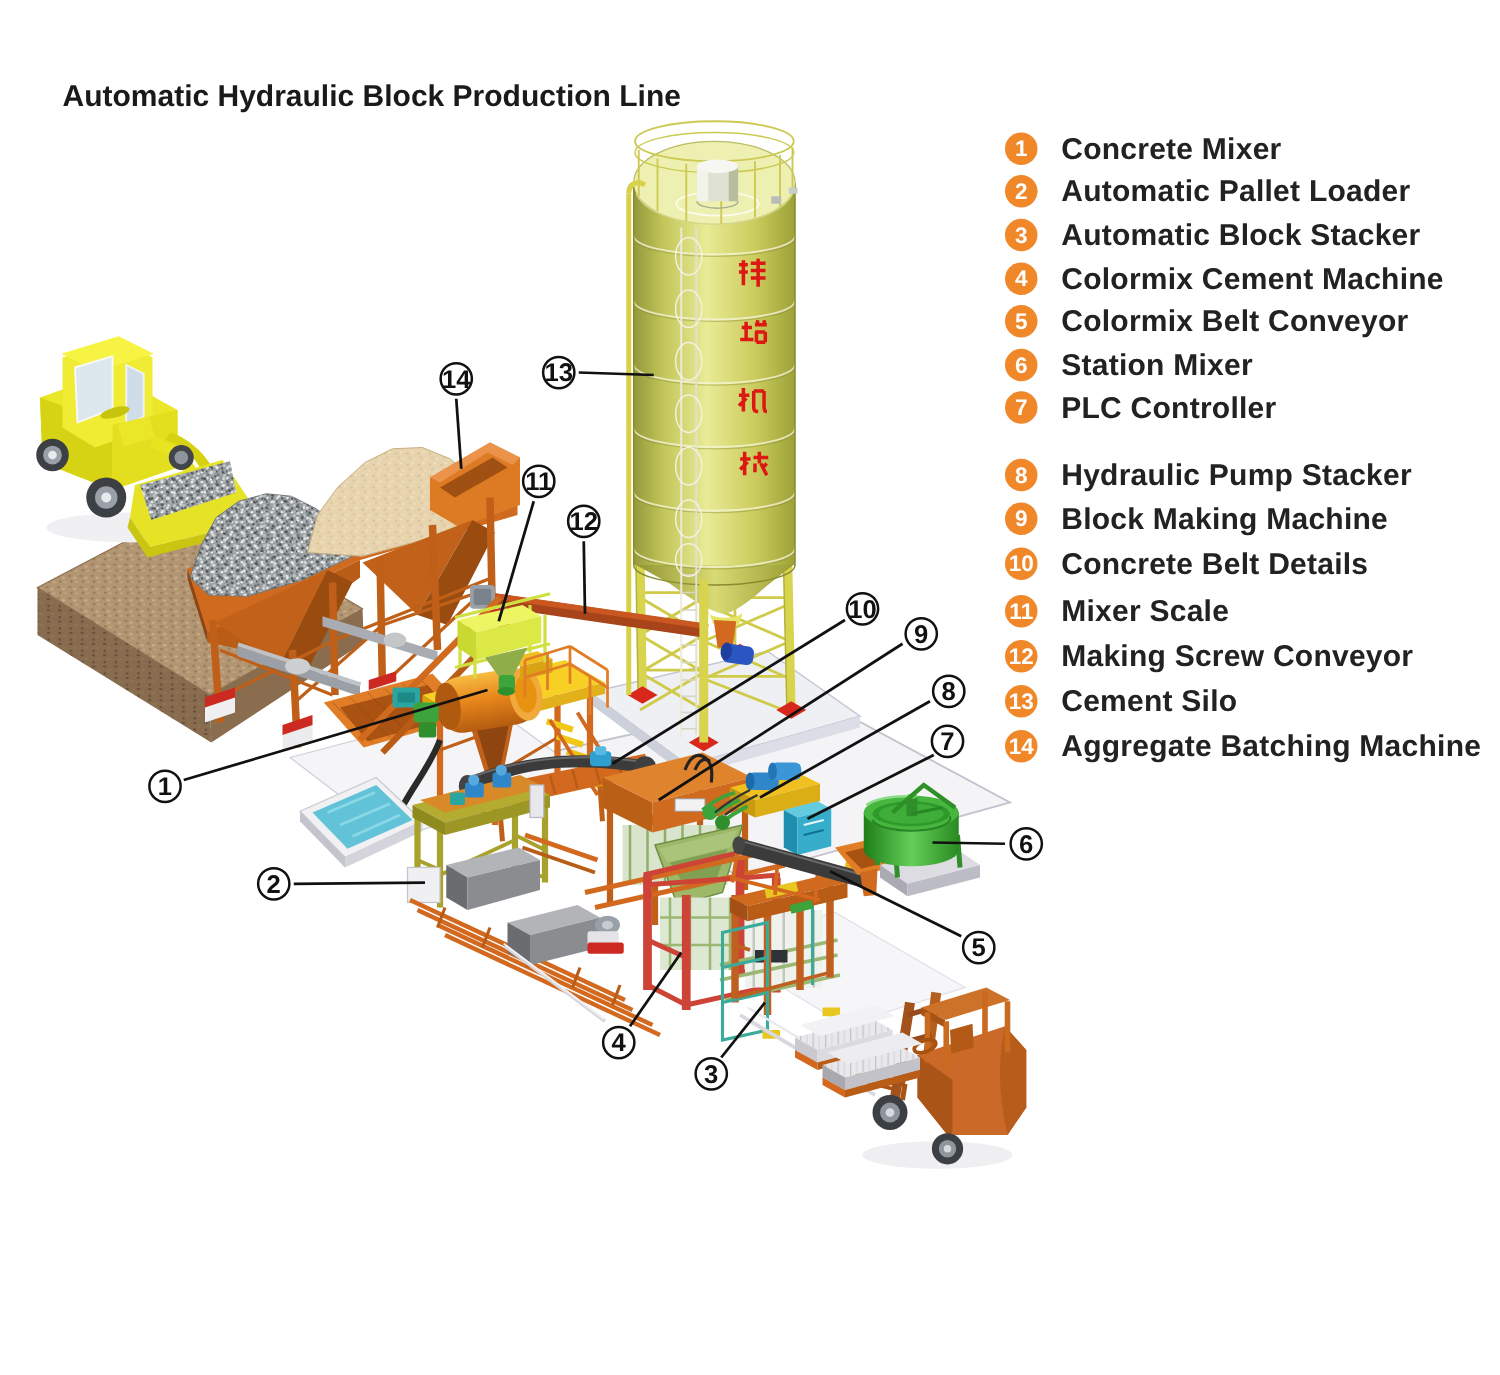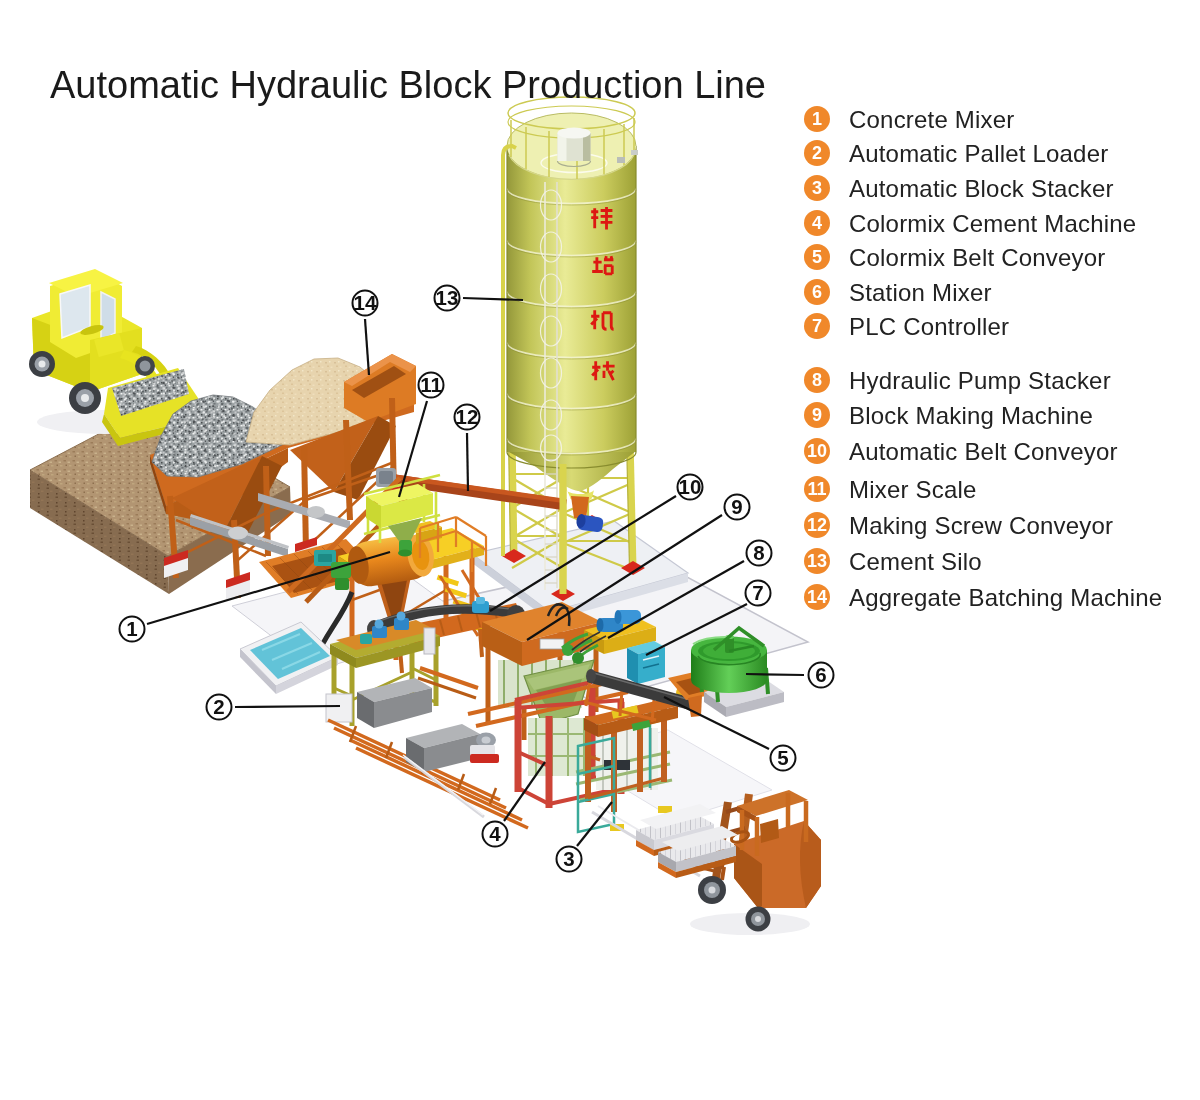--- a/index.html
+++ b/index.html
@@ -1,22 +1,22 @@
 <!DOCTYPE html>
 <html><head>
 <meta charset="utf-8">
 <style>
   html,body{margin:0;padding:0;background:#fff;}
   #page{position:relative;width:1200px;height:1100px;background:#fff;overflow:hidden;
         font-family:"Liberation Sans", sans-serif;}
-  #title{position:absolute;left:50px;top:64px;font-size:38px;font-weight:normal;color:#1a1a1a;}
+  #title{position:absolute;left:50px;top:64px;font-size:24px;font-weight:bold;color:#1a1a1a;}
   .leg{position:absolute;left:804px;height:27px;}
   .dot{position:absolute;left:0;top:0;width:26px;height:26px;border-radius:50%;background:#f0882a;
        color:#fff;font-size:18px;font-weight:bold;text-align:center;line-height:26px;}
-  .lab{position:absolute;left:45px;top:0;font-size:24px;font-weight:normal;color:#222;white-space:nowrap;letter-spacing:0.2px;}
+  .lab{position:absolute;left:45px;top:0;font-size:24px;font-weight:bold;color:#222;white-space:nowrap;letter-spacing:0.2px;}
   #remarks{position:absolute;left:64px;top:916px;font-size:27px;color:#252525;line-height:32.8px;letter-spacing:1.45px;font-weight:normal;}
   sup{font-size:18px;line-height:0;}
 </style>
 </head>
 <body>
 <div id="page">
   <svg id="art" width="1200" height="1100" viewBox="0 0 1200 1100" style="position:absolute;left:0;top:0;">
     <defs>
       <linearGradient id="siloG" x1="0" y1="0" x2="1" y2="0">
         <stop offset="0" stop-color="#94983a"></stop>
@@ -765,21 +765,21 @@
   <div class="leg" style="top:367px;">
       <span class="dot">8</span>
       <span class="lab">Hydraulic Pump Stacker</span>
     </div>
   <div class="leg" style="top:402px;">
       <span class="dot">9</span>
       <span class="lab">Block Making Machine</span>
     </div>
   <div class="leg" style="top:438px;">
       <span class="dot">10</span>
-      <span class="lab">Automatic Belt Conveyor</span>
+      <span class="lab">Concrete Belt Details</span>
     </div>
   <div class="leg" style="top:476px;">
       <span class="dot">11</span>
       <span class="lab">Mixer Scale</span>
     </div>
   <div class="leg" style="top:512px;">
       <span class="dot">12</span>
       <span class="lab">Making Screw Conveyor</span>
     </div>
   <div class="leg" style="top:548px;">

